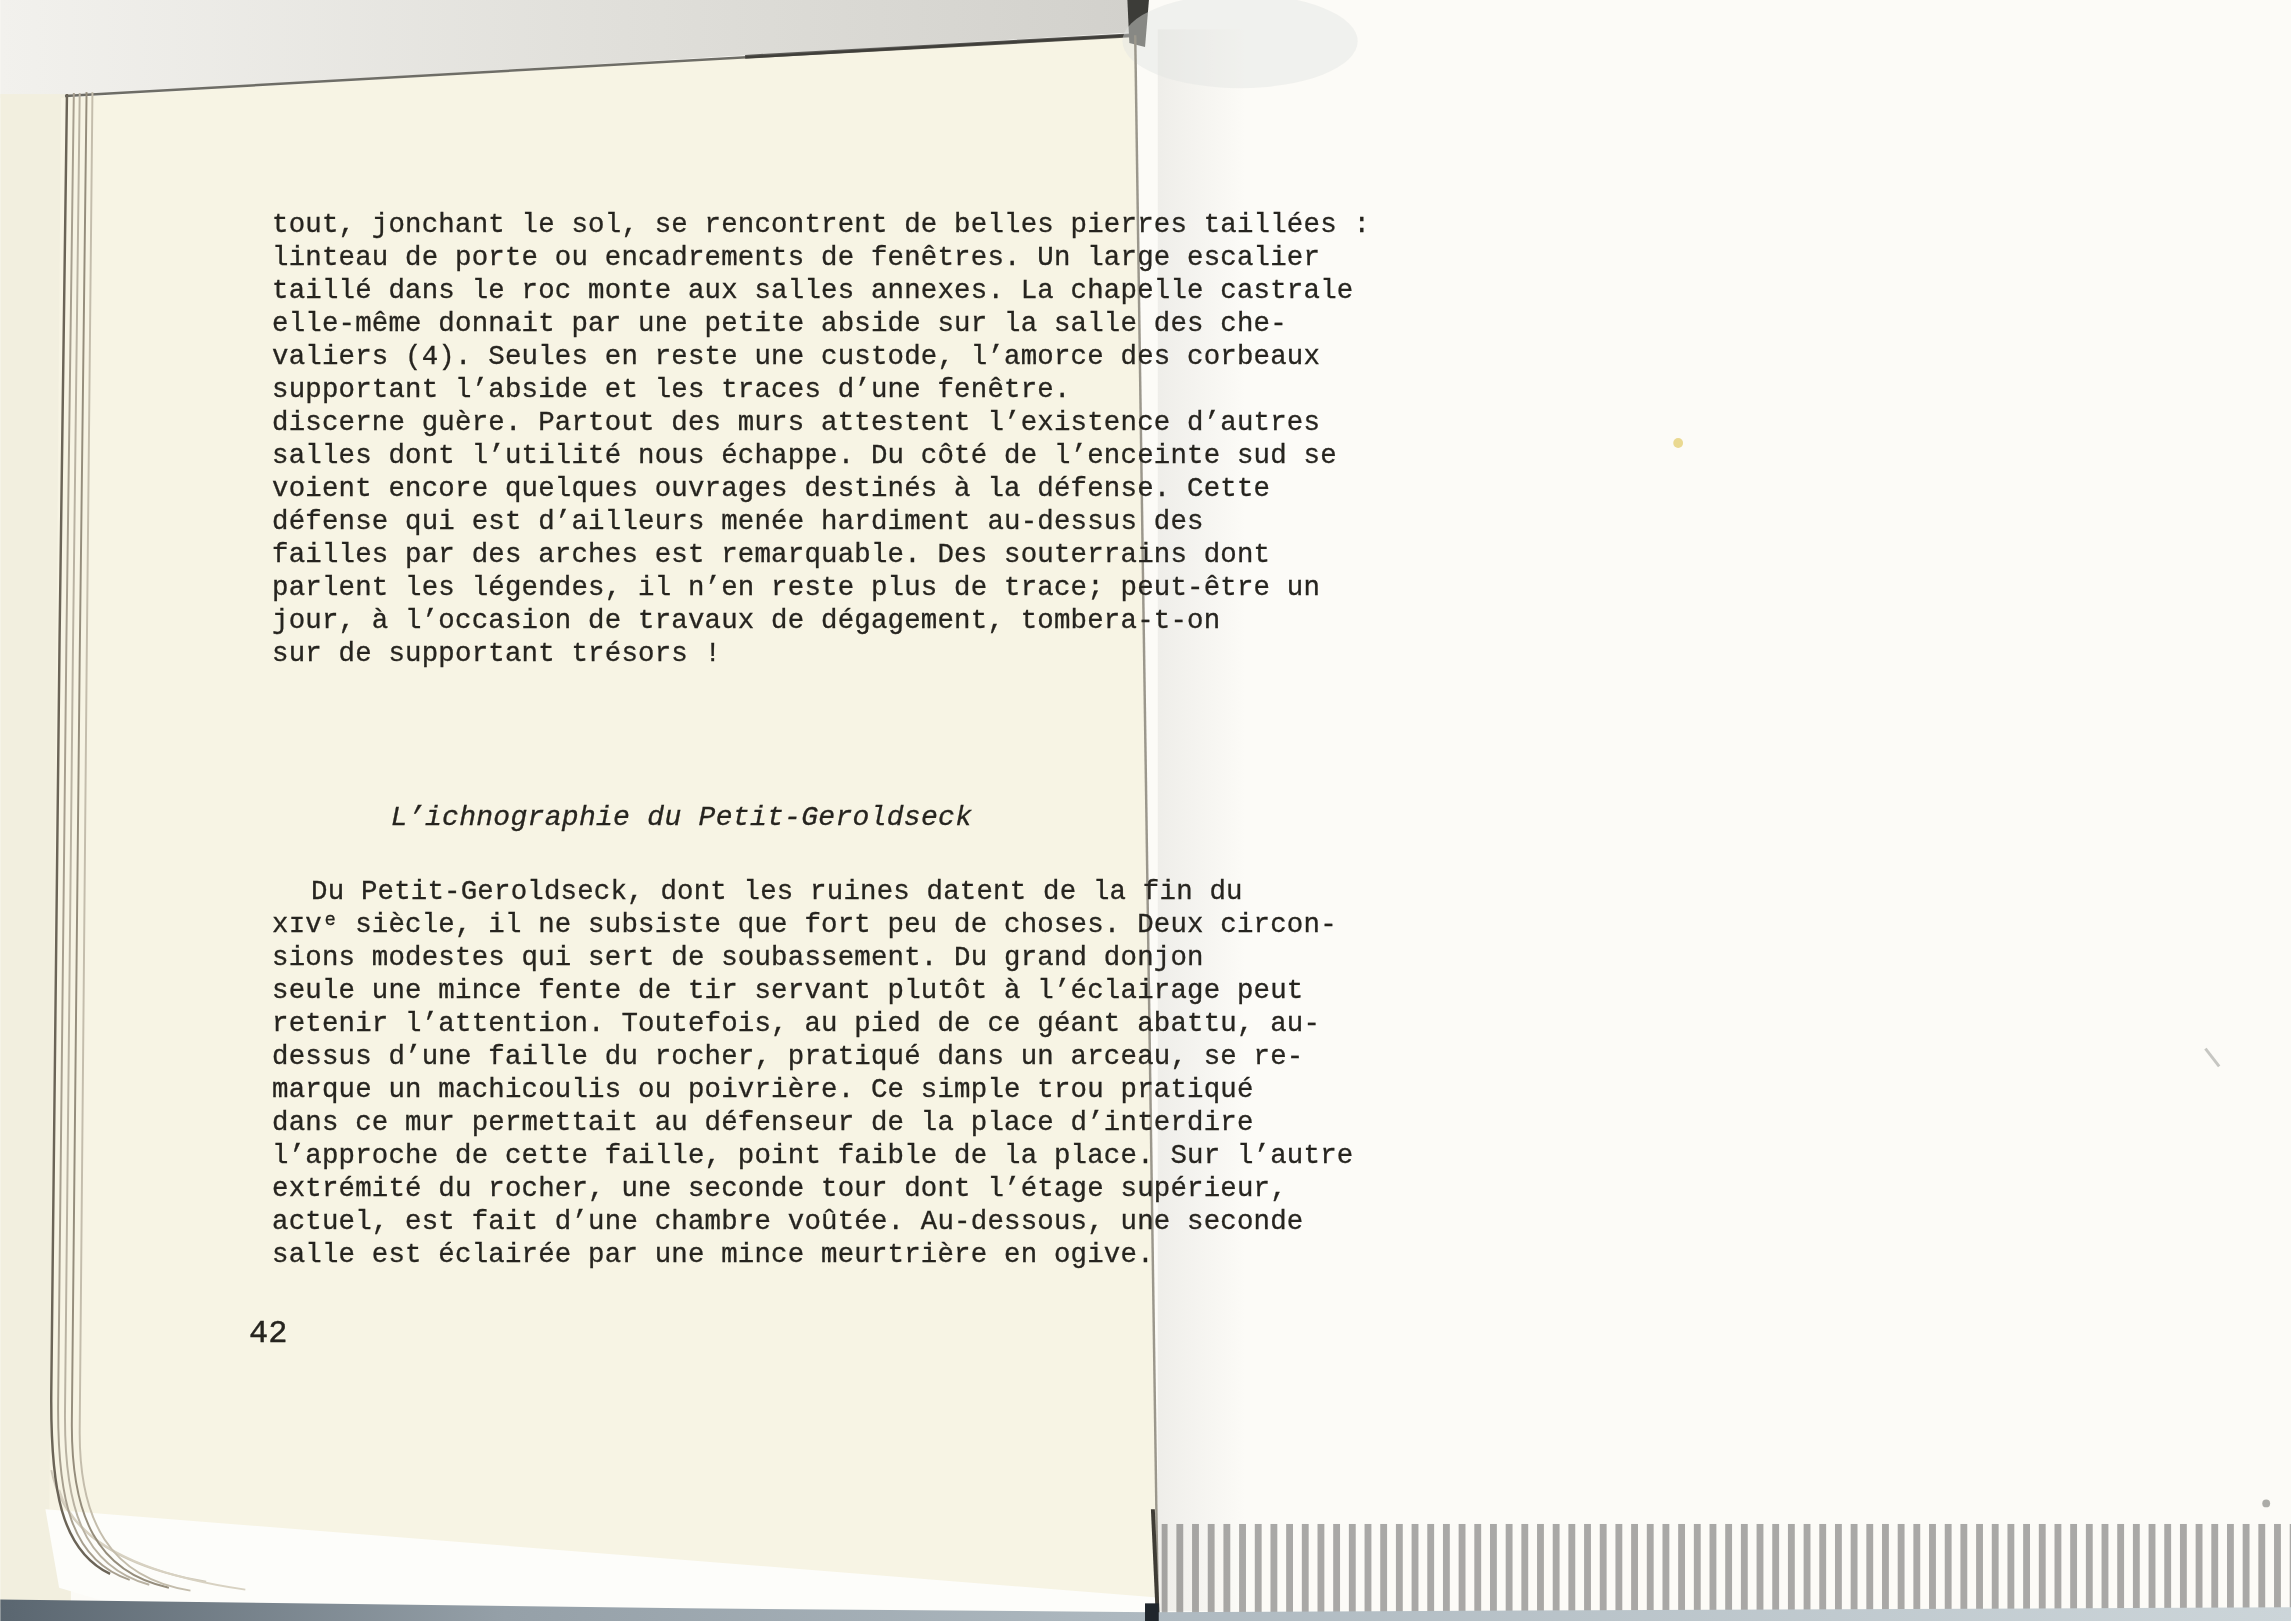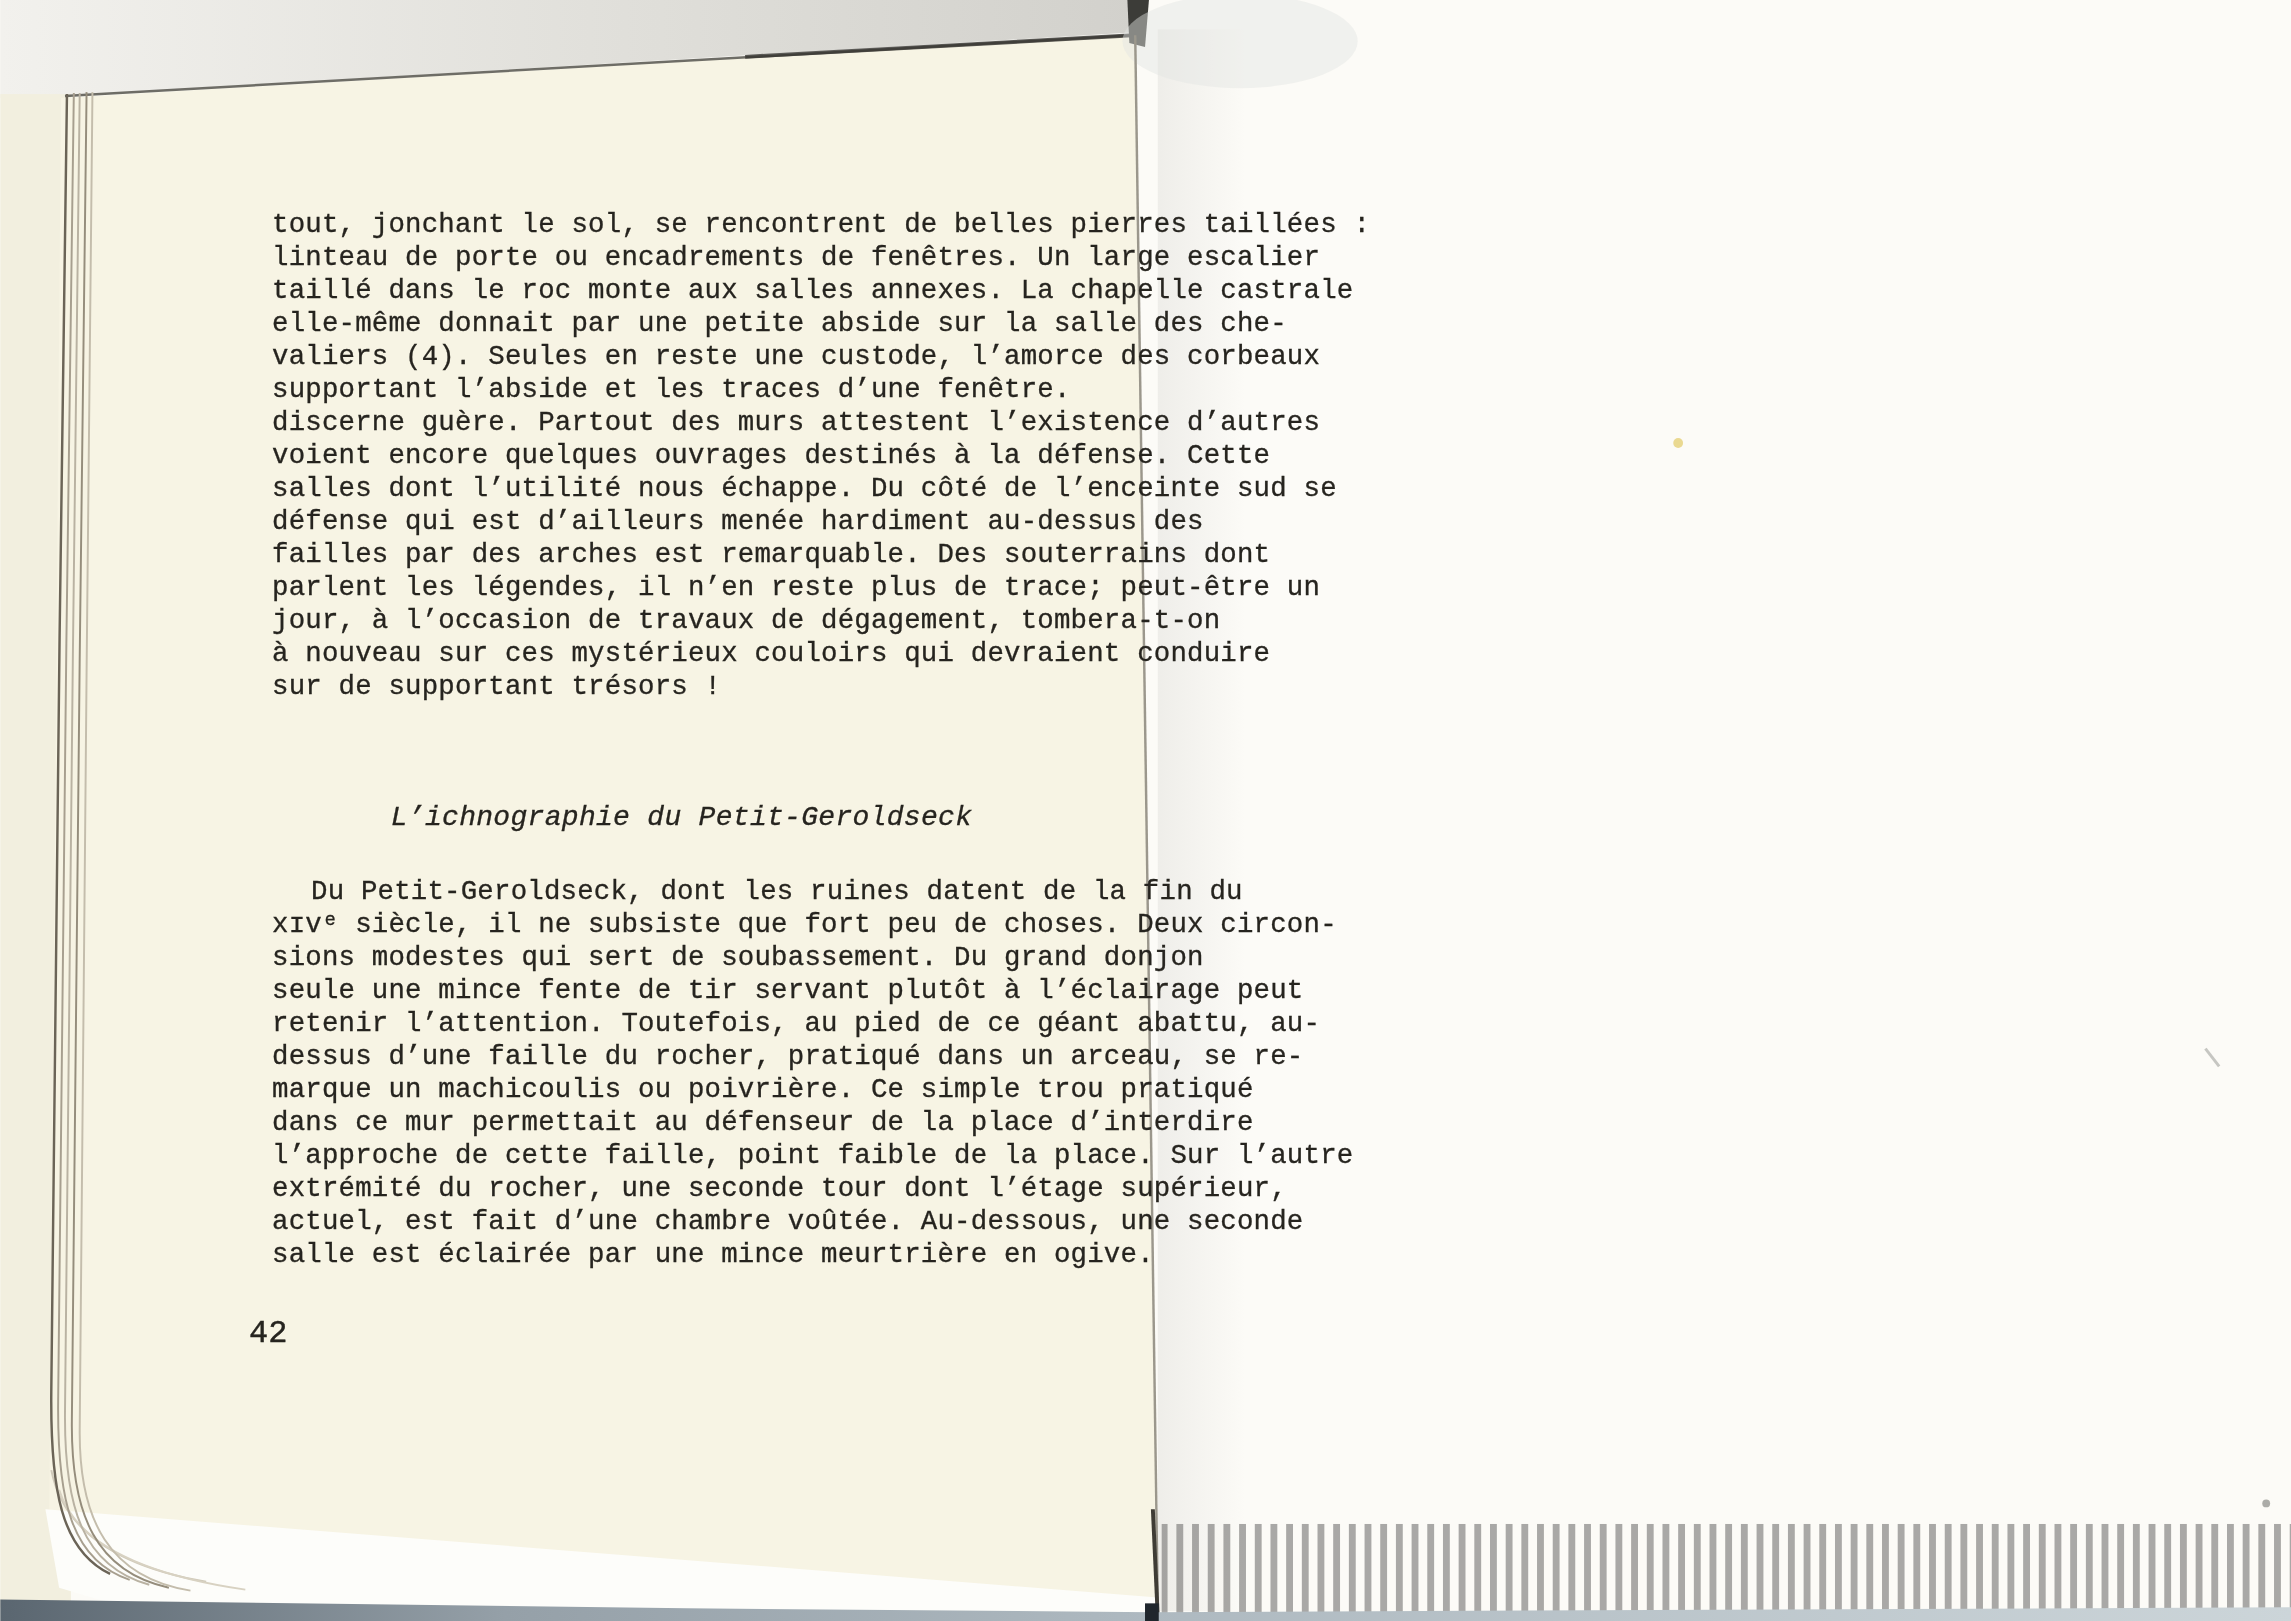--- a/index.html
+++ b/index.html
@@ -106,27 +106,26 @@
       <div>
           <div class="line">tout, jonchant le sol, se rencontrent de belles pierres taillées :</div>
           <div class="line">linteau de porte ou encadrements de fenêtres. Un large escalier</div>
           <div class="line">taillé dans le roc monte aux salles annexes. La chapelle castrale</div>
           <div class="line">elle-même donnait par une petite abside sur la salle des che-</div>
           <div class="line">valiers (4). Seules en reste une custode, l’amorce des corbeaux</div>
           <div class="line last">supportant l’abside et les traces d’une fenêtre.</div>
         </div>
       <div>
           <div class="line">discerne guère. Partout des murs attestent l’existence d’autres</div>
+          <div class="line">salles dont l’utilité nous échappe. Du côté de l’enceinte sud se</div>
           <div class="line">voient encore quelques ouvrages destinés à la défense. Cette</div>
-          <div class="line">salles dont l’utilité nous échappe. Du côté de l’enceinte sud se</div>
           <div class="line">défense qui est d’ailleurs menée hardiment au-dessus des</div>
           <div class="line">failles par des arches est remarquable. Des souterrains dont</div>
           <div class="line">parlent les légendes, il n’en reste plus de trace; peut-être un</div>
           <div class="line">jour, à l’occasion de travaux de dégagement, tombera-t-on</div>
-          <div class="line">à nouveau sur ces mystérieux couloirs qui devraient conduire</div>
           <div class="line last">sur de supportant trésors !</div>
         </div>
     </div>
 
     <div class="section-heading">L’ichnographie du Petit-Geroldseck</div>
 
     <div class="text-block block-after-heading">
       <div>
           <div class="line indent">Du Petit-Geroldseck, dont les ruines datent de la fin du</div>
           <div class="line">xɪvᵉ siècle, il ne subsiste que fort peu de choses. Deux circon-</div>

